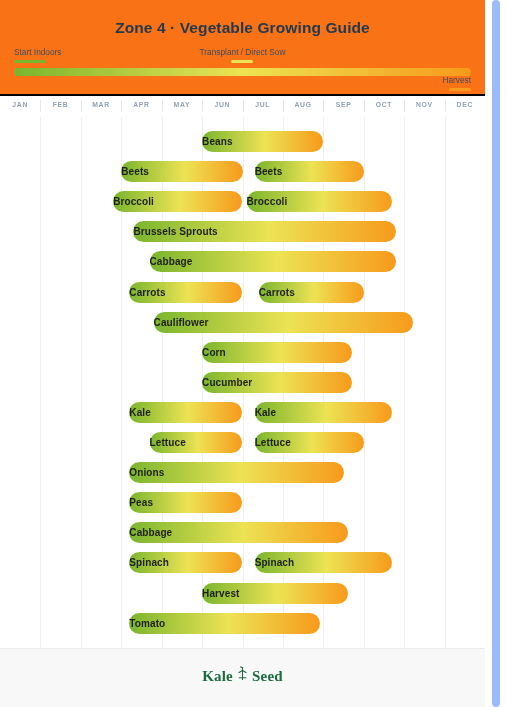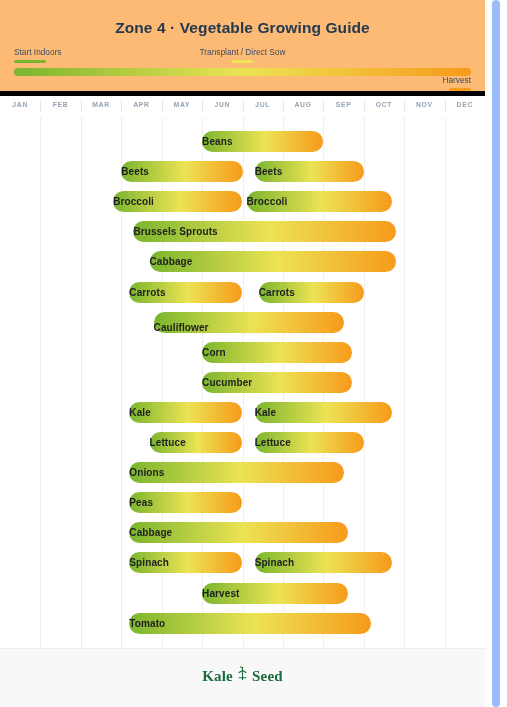--- a/index.html
+++ b/index.html
@@ -24,22 +24,22 @@
     background: #ffffff;
     overflow: hidden;
   }
 
   
   .header {
     position: absolute;
     left: 0; top: 0;
     width: 485px;
     height: 96px;
-    background: #fdba74;
-    border-bottom: 5px solid #000000;
+    background: #f97316;
+    border-bottom: 2px solid #000000;
     box-sizing: border-box;
   }
   .page-title {
     position: absolute;
     left: 0; top: 19px;
     width: 485px;
     text-align: center;
     font-size: 15.5px;
     font-weight: bold;
     color: #23394f;
@@ -268,21 +268,21 @@
       </div>
       <div class="bar" style="left: 149.542px; width: 246.542px; top: 134.4px; background: linear-gradient(to right, rgb(122, 181, 46) 0%, rgb(236, 227, 84) 52%, rgb(247, 154, 27) 100%);">
         <span class="bar-label">Cabbage</span>
       </div>
       <div class="bar" style="left: 129.333px; width: 113.167px; top: 164.5px; background: linear-gradient(to right, rgb(122, 181, 46) 0%, rgb(236, 227, 84) 52%, rgb(247, 154, 27) 100%);">
         <span class="bar-label">Carrots</span>
       </div>
       <div class="bar" style="left: 258.667px; width: 105.083px; top: 164.5px; background: linear-gradient(to right, rgb(122, 181, 46) 0%, rgb(236, 227, 84) 52%, rgb(247, 154, 27) 100%);">
         <span class="bar-label">Carrots</span>
       </div>
-      <div class="bar" style="left: 153.583px; width: 190px; top: 194.6px; background: linear-gradient(to right, rgb(122, 181, 46) 0%, rgb(236, 227, 84) 52%, rgb(247, 154, 27) 100%); align-items: flex-end;">
+      <div class="bar" style="left: 153.583px; width: 259px; top: 194.6px; background: linear-gradient(to right, rgb(122, 181, 46) 0%, rgb(236, 227, 84) 52%, rgb(247, 154, 27) 100%);">
         <span class="bar-label">Cauliflower</span>
       </div>
       <div class="bar" style="left: 202.083px; width: 149.542px; top: 224.7px; background: linear-gradient(to right, rgb(122, 181, 46) 0%, rgb(236, 227, 84) 52%, rgb(247, 154, 27) 100%);">
         <span class="bar-label">Corn</span>
       </div>
       <div class="bar" style="left: 202.083px; width: 149.542px; top: 254.8px; background: linear-gradient(to right, rgb(122, 181, 46) 0%, rgb(236, 227, 84) 52%, rgb(247, 154, 27) 100%);">
         <span class="bar-label">Cucumber</span>
       </div>
       <div class="bar" style="left: 129.333px; width: 113.167px; top: 284.9px; background: linear-gradient(to right, rgb(122, 181, 46) 0%, rgb(236, 227, 84) 52%, rgb(247, 154, 27) 100%);">
         <span class="bar-label">Kale</span>
@@ -307,21 +307,21 @@
       </div>
       <div class="bar" style="left: 129.333px; width: 113.167px; top: 435.4px; background: linear-gradient(to right, rgb(122, 181, 46) 0%, rgb(236, 227, 84) 52%, rgb(247, 154, 27) 100%);">
         <span class="bar-label">Spinach</span>
       </div>
       <div class="bar" style="left: 254.625px; width: 137.417px; top: 435.4px; background: linear-gradient(to right, rgb(122, 181, 46) 0%, rgb(236, 227, 84) 52%, rgb(247, 154, 27) 100%);">
         <span class="bar-label">Spinach</span>
       </div>
       <div class="bar" style="left: 202.083px; width: 145.5px; top: 465.5px; background: linear-gradient(to right, rgb(122, 181, 46) 0%, rgb(236, 227, 84) 52%, rgb(247, 154, 27) 100%);">
         <span class="bar-label">Harvest</span>
       </div>
-      <div class="bar" style="left: 129.333px; width: 242px; top: 495.6px; background: linear-gradient(to right, rgb(122, 181, 46) 0%, rgb(236, 227, 84) 52%, rgb(247, 154, 27) 100%);">
+      <div class="bar" style="left: 129.333px; width: 191px; top: 495.6px; background: linear-gradient(to right, rgb(122, 181, 46) 0%, rgb(236, 227, 84) 52%, rgb(247, 154, 27) 100%);">
         <span class="bar-label">Tomato</span>
       </div>
     </div>
 
   <div class="footer">
     <div class="brand">
       <span class="brand-word">Kale</span><span class="brand-mark"><svg width="13" height="15" viewBox="0 0 13 15" aria-hidden="true">
             <g stroke="#1c6b3c" stroke-width="1.1" fill="none" stroke-linecap="round">
               <line x1="6.5" y1="1.5" x2="6.5" y2="13.5"></line>
               <line x1="3.2" y1="11.8" x2="9.8" y2="11.8"></line>

